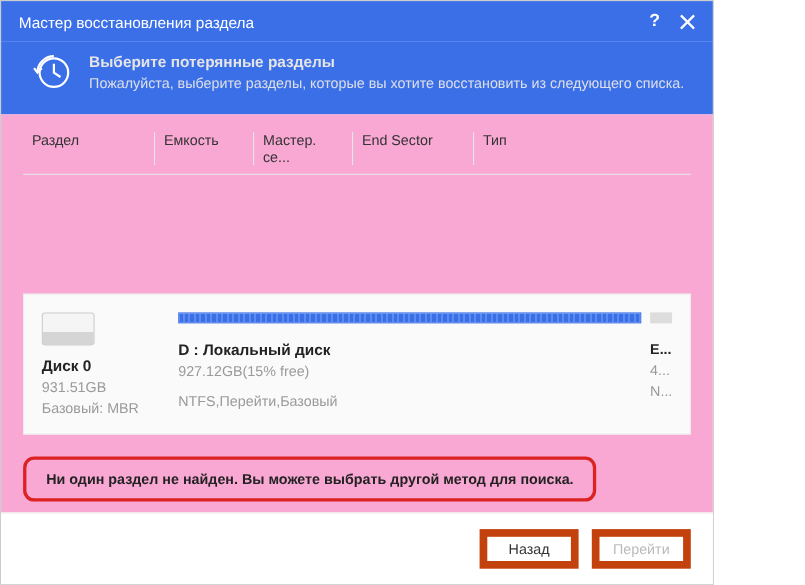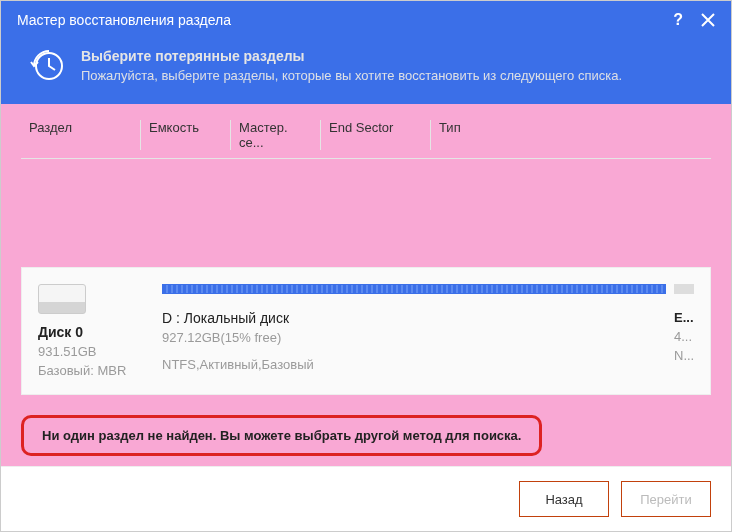--- a/index.html
+++ b/index.html
@@ -1,17 +1,17 @@
 <!DOCTYPE html>
 <html><head>
 <meta charset="utf-8">
 <style>
   * { box-sizing: border-box; margin: 0; padding: 0; font-family: -apple-system, "Segoe UI", Arial, sans-serif; }
   html, body { width: 732px; height: 532px; overflow: hidden; background: #fff; }
-  .window { width: 732px; height: 532px; border: 1px solid #ccc; display: flex; flex-direction: column; }
+  .window { width: 649px; height: 532px; border: 1px solid #ccc; display: flex; flex-direction: column; }
   .titlebar { height: 40px; background: #3b6fe8; display: flex; align-items: center; padding: 0 16px; color: #fff; font-size: 14px; }
   .titlebar-title { flex: 1; }
   .title-icons { display: flex; align-items: center; gap: 18px; }
   .help-icon, .close-x { cursor: pointer; display: flex; align-items: center; justify-content: center; }
   .help-icon { font-size: 16px; font-weight: bold; }
   .close-x svg { width: 14px; height: 14px; }
 
   .banner { background: #3b6fe8; padding: 10px 20px 20px 28px; display: flex; gap: 16px; color: #e5e5e5; }
   .banner-icon { width: 36px; height: 36px; flex-shrink: 0; }
   .banner-text .banner-heading { font-weight: bold; font-size: 14px; margin-bottom: 4px; }
@@ -34,33 +34,33 @@
   .disk-section { border: 1px solid #eee; background: #fafafa; margin-top: 8px; padding: 16px; display: flex; gap: 24px; }
   .disk-left { width: 100px; }
   .disk-icon { width: 48px; height: 30px; background: linear-gradient(#f5f5f5 60%, #d5d5d5 60%); border: 1px solid #ccc; border-radius: 3px; margin-bottom: 10px; }
   .disk-name { font-weight: bold; font-size: 14px; color: #222; margin-bottom: 4px; }
   .disk-size { font-size: 13px; color: #9a9a9a; margin-bottom: 4px; }
   .disk-type { font-size: 13px; color: #9a9a9a; }
 
   .part-area { flex: 1; display: flex; gap: 8px; }
   .part-main { flex: 1; }
   .part-bar { height: 10px; border: 1px solid #3b6fe8; background: repeating-linear-gradient(90deg,#3b6fe8 0 3px,#5b8af0 3px 5px); margin-bottom: 16px; }
-  .part-name { font-weight: normal; font-size: 14px; color: #222; margin-bottom: 4px; }
+  .part-name { font-weight: bold; font-size: 14px; color: #222; margin-bottom: 4px; }
   .part-size { font-size: 13px; color: #9a9a9a; margin-bottom: 12px; }
   .part-attrs { font-size: 13px; color: #9a9a9a; }
   .part-tail { width: 20px; }
   .tail-bar { height: 10px; background: #ddd; margin-bottom: 16px; }
   .tail-l1 { font-size: 13px; font-weight: bold; color:#222; margin-bottom:4px;}
   .tail-l2, .tail-l3 { font-size: 13px; color: #9a9a9a; margin-bottom:4px;}
 
   .status-wrap { margin: 20px 0 10px 0; }
   .status-msg { display: inline-block; border: 3px solid #d22; border-radius: 10px; padding: 10px 18px; font-size: 13px; color: #222; font-weight: bold; }
 
   .footer { display: flex; justify-content: flex-end; gap: 12px; padding: 14px 20px; border-top: 1px solid #eee; background:#fff; }
-  .btn { min-width: 90px; height: 36px; border: 1px solid #c2410c; background: #fff; font-size: 13px; color: #333; cursor: pointer; display:flex; align-items:center; justify-content:center; }
+  .btn { min-width: 90px; height: 36px; border: 7px solid #c2410c; background: #fff; font-size: 13px; color: #333; cursor: pointer; display:flex; align-items:center; justify-content:center; }
   .btn.disabled { color: #bbb; cursor: default; }
 </style>
 </head>
 <body>
 
 <div class="window">
 
   <div class="titlebar">
     <div class="titlebar-title">Мастер восстановления раздела</div>
     <div class="title-icons">
@@ -104,21 +104,21 @@
         <div class="disk-icon"></div>
         <div class="disk-name">Диск 0</div>
         <div class="disk-size">931.51GB</div>
         <div class="disk-type">Базовый: MBR</div>
       </div>
       <div class="part-area">
         <div class="part-main">
           <div class="part-bar"></div>
           <div class="part-name">D : Локальный диск</div>
           <div class="part-size">927.12GB(15% free)</div>
-          <div class="part-attrs">NTFS,Активный,Базовый</div>
+          <div class="part-attrs">NTFS,Перейти,Базовый</div>
         </div>
         <div class="part-tail">
           <div class="tail-bar"></div>
           <div class="tail-l1">E...</div>
           <div class="tail-l2">4...</div>
           <div class="tail-l3">N...</div>
         </div>
       </div>
     </div>
 

